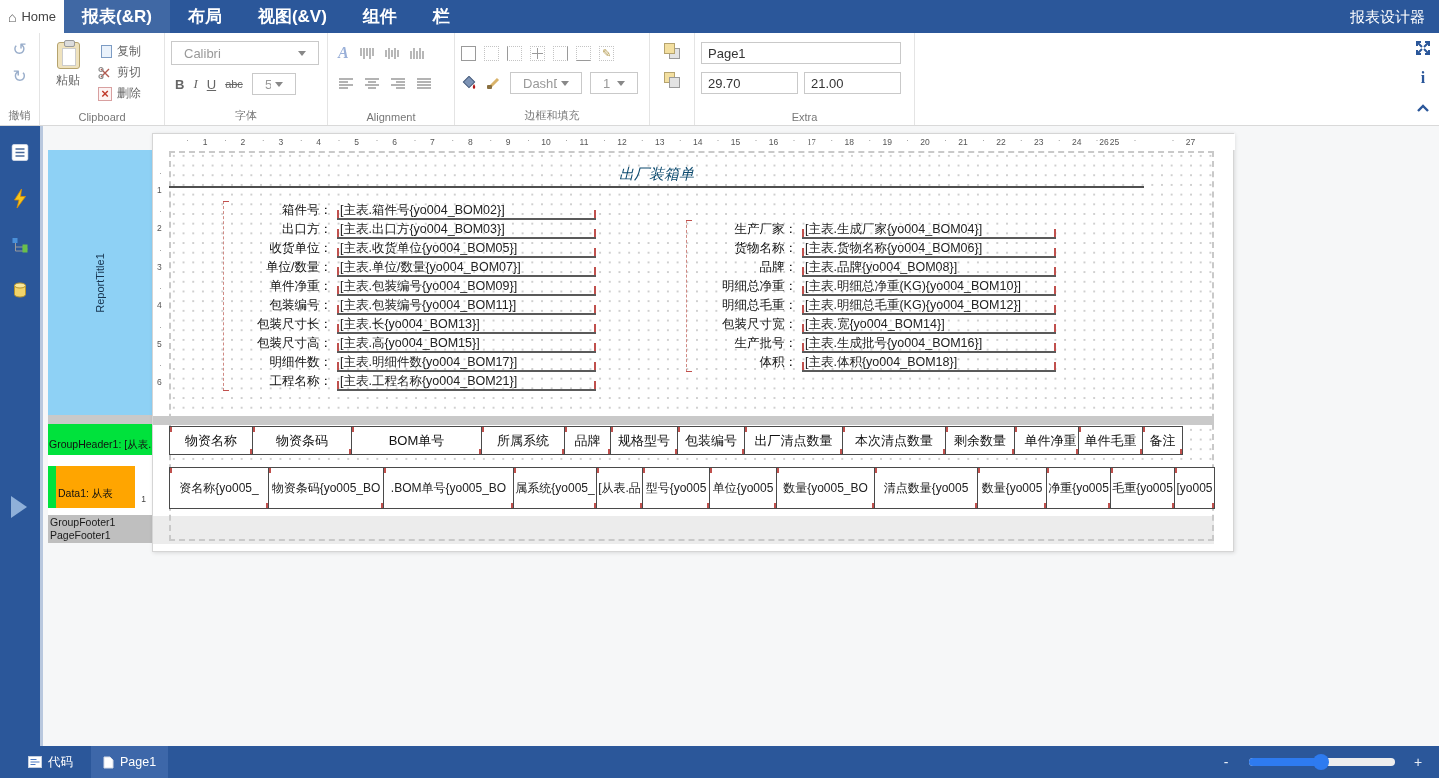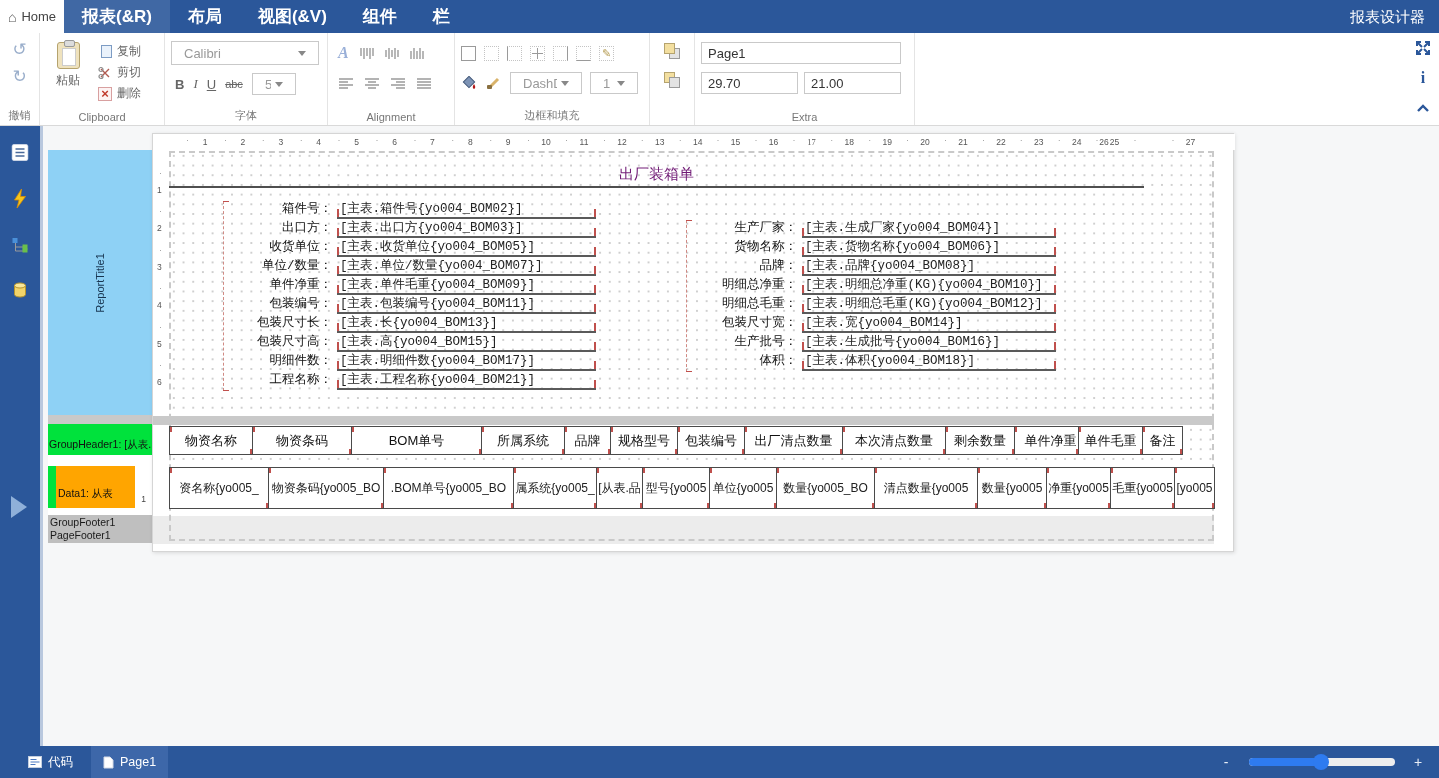--- a/index.html
+++ b/index.html
@@ -82,27 +82,27 @@
   .f-dot1{position:absolute;left:16px;top:17px;width:1045px;height:265px;}
   .f-sep{position:absolute;left:0;top:282px;width:1061px;height:9px;background:#c9c9c9;}
   .f-dot2{position:absolute;left:16px;top:291px;width:1045px;height:88px;}
   .f-foot{position:absolute;left:0;top:382px;width:1061px;height:28px;background:#ececec;}
   .margin-box{position:absolute;left:16px;top:17px;width:1045px;height:390px;border:2px dashed #c9c9c9;pointer-events:none;}
   .hruler{position:absolute;left:0;top:0;width:1082px;height:16px;font-size:8.5px;color:#555;background:#fff;}
   .htick{position:absolute;top:3px;transform:translateX(-50%);}
   .hdot{position:absolute;top:1px;color:#999;font-size:9px;}
   .vtick{position:absolute;left:4px;font-size:8.5px;color:#555;}
   .vdot{position:absolute;left:6px;color:#999;font-size:9px;}
-  .rpt-title{position:absolute;left:16px;top:28px;width:975px;height:26px;border-bottom:2px solid #4f4f4f;text-align:center;font-size:15px;color:#701a75;line-height:24px;}
+  .rpt-title{position:absolute;left:16px;top:28px;width:975px;height:26px;border-bottom:2px solid #4f4f4f;text-align:center;font-size:15px;color:#0c4a6e;line-height:24px;font-style:italic;}
   .fieldblock{position:absolute;border-left:1px dashed #d08a84;}
   .fieldblock::before{content:'';position:absolute;left:-1px;top:0;width:6px;height:1px;background:var(--red);}
   .fieldblock::after{content:'';position:absolute;left:-1px;bottom:0;width:6px;height:1px;background:var(--red);}
   .fb-left{left:70px;top:67px;width:373px;}
   .fb-right{left:533px;top:86px;width:370px;}
-  .frow{height:19px;display:flex;font-size:12.5px;align-items:flex-start;font-family:Liberation Mono, monospace;}
+  .frow{height:19px;display:flex;font-size:12.5px;align-items:center;}
   .flabel{width:108px;text-align:right;color:#111;white-space:nowrap;line-height:17px;}
   .fb-right .flabel{width:110px;}
   .fvalue{flex:1;margin-left:5px;border-bottom:2px solid #5a5a5a;position:relative;color:#222;white-space:nowrap;overflow:hidden;line-height:16px;padding-left:3px;}
   .fvalue::before{content:'';position:absolute;left:0;bottom:0;width:2px;height:8px;background:var(--red);}
   .fvalue::after{content:'';position:absolute;right:0;bottom:0;width:2px;height:8px;background:var(--red);}
   .thead{position:absolute;left:16px;top:292px;height:29px;display:flex;}
   .tdata{position:absolute;left:16px;top:333px;height:42px;display:flex;}
   .hcell,.dcell{background:#fff;border:1px solid #4a4a4a;display:flex;align-items:center;justify-content:center;position:relative;overflow:hidden;white-space:nowrap;flex:0 0 auto;}
   .hcell+.hcell,.dcell+.dcell{margin-left:-1px;}
   .hcell{font-size:13px;color:#111;}
@@ -423,21 +423,21 @@
           <div class="frow">
             <span class="flabel">收货单位：</span>
             <span class="fvalue">[主表.收货单位{yo004_BOM05}]</span>
           </div>
           <div class="frow">
             <span class="flabel">单位/数量：</span>
             <span class="fvalue">[主表.单位/数量{yo004_BOM07}]</span>
           </div>
           <div class="frow">
             <span class="flabel">单件净重：</span>
-            <span class="fvalue">[主表.单件毛重{yo004_BOM09}]</span>
+            <span class="fvalue">[主表.包装编号{yo004_BOM09}]</span>
           </div>
           <div class="frow">
             <span class="flabel">包装编号：</span>
             <span class="fvalue">[主表.包装编号{yo004_BOM11}]</span>
           </div>
           <div class="frow">
             <span class="flabel">包装尺寸长：</span>
             <span class="fvalue">[主表.长{yo004_BOM13}]</span>
           </div>
           <div class="frow">

